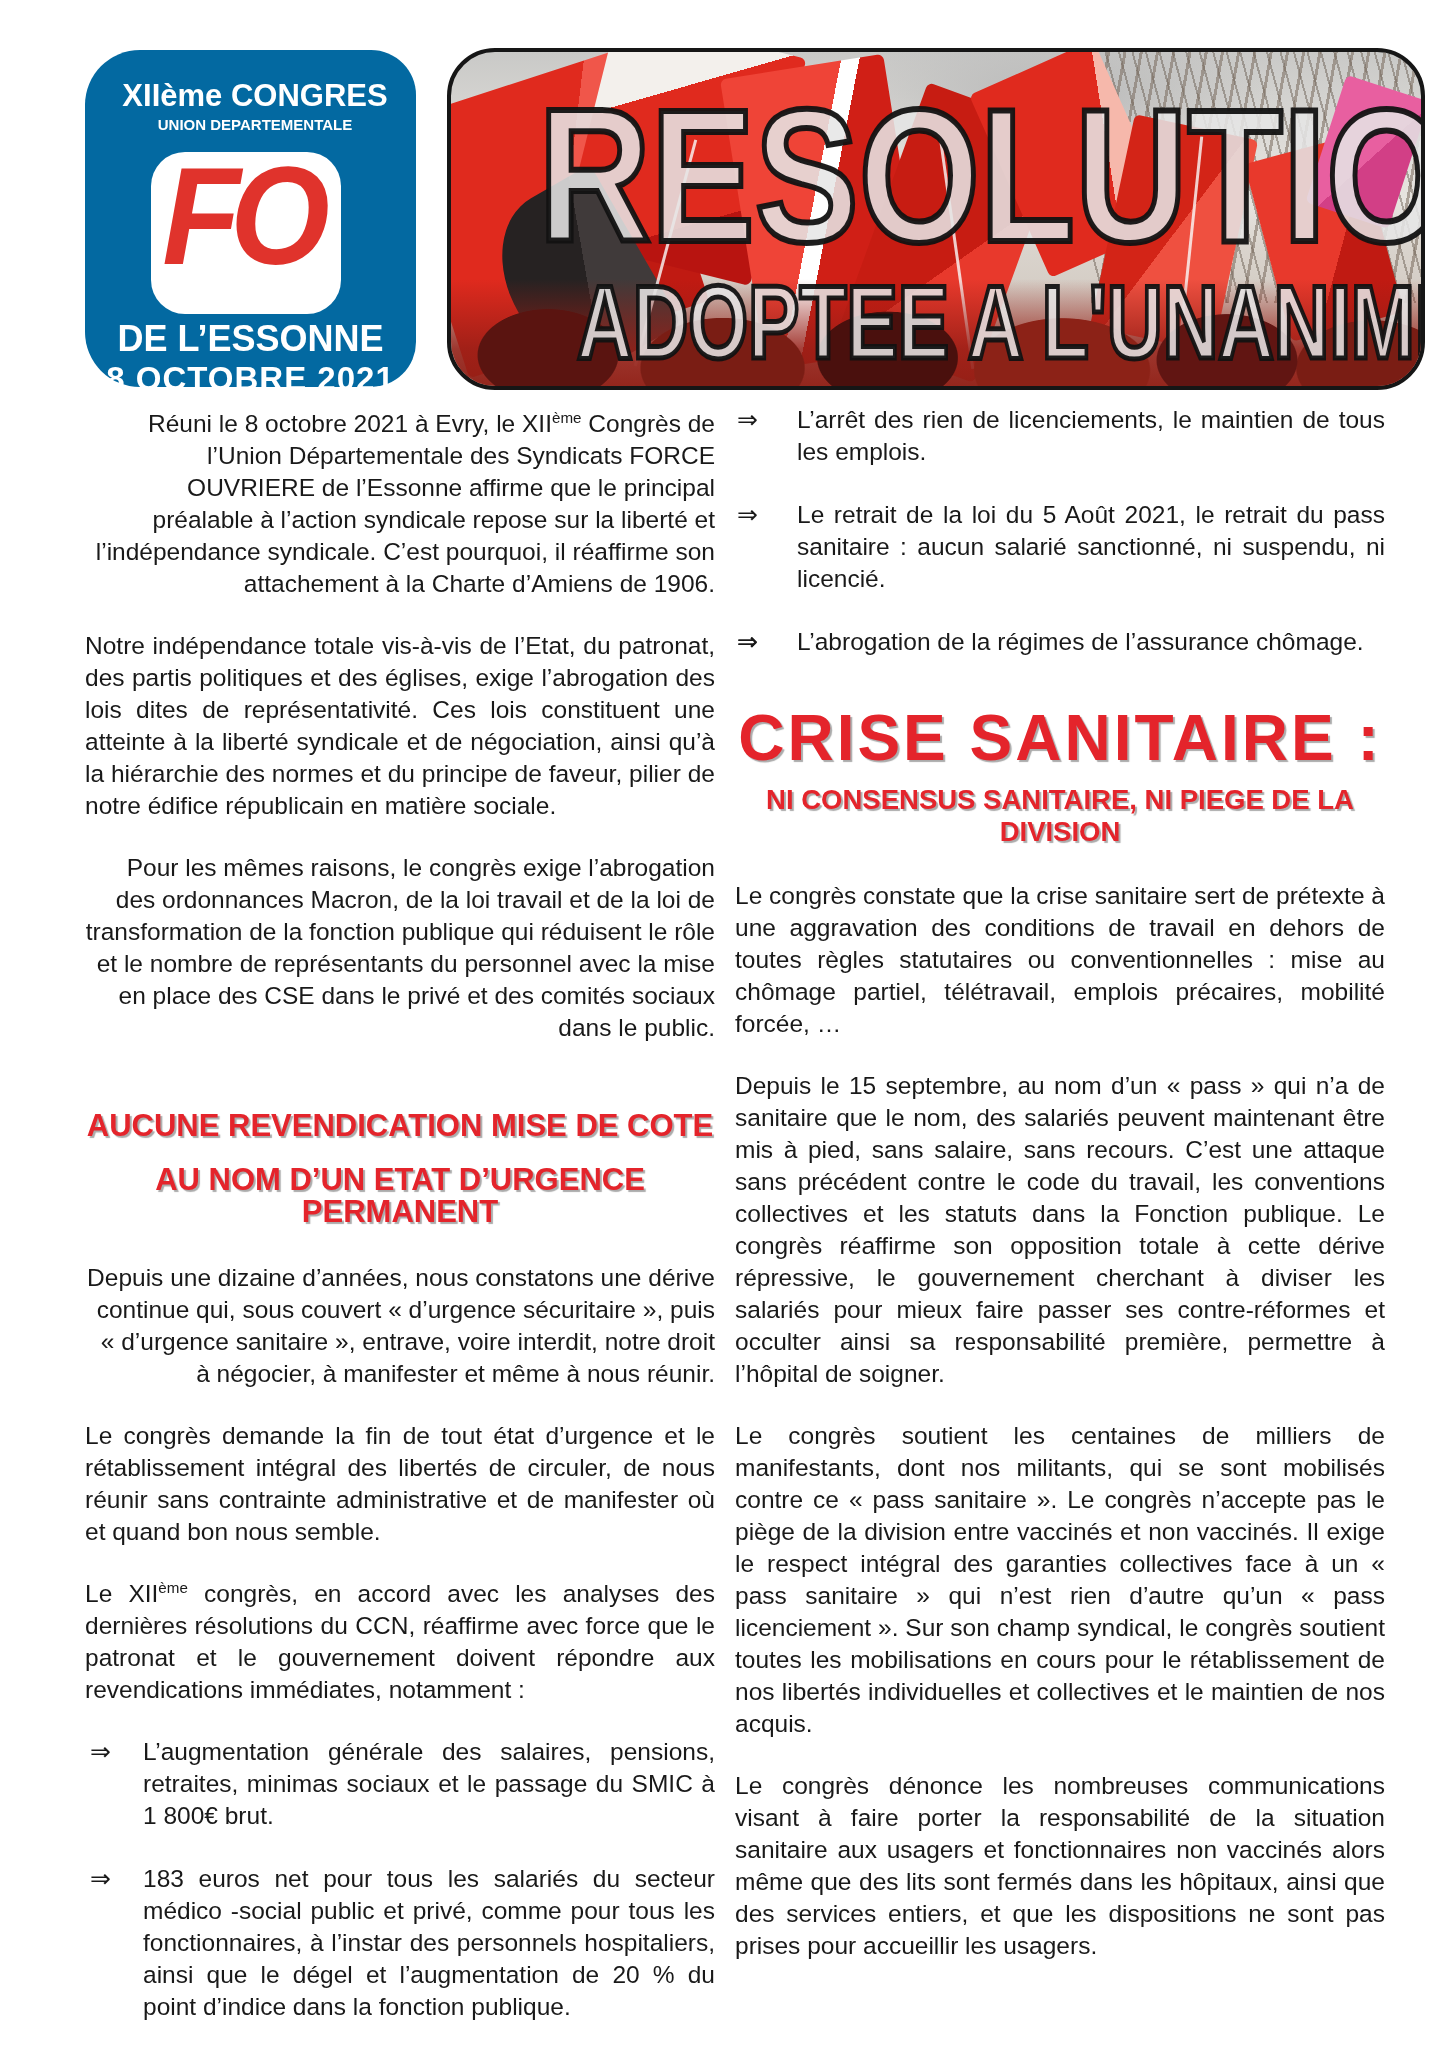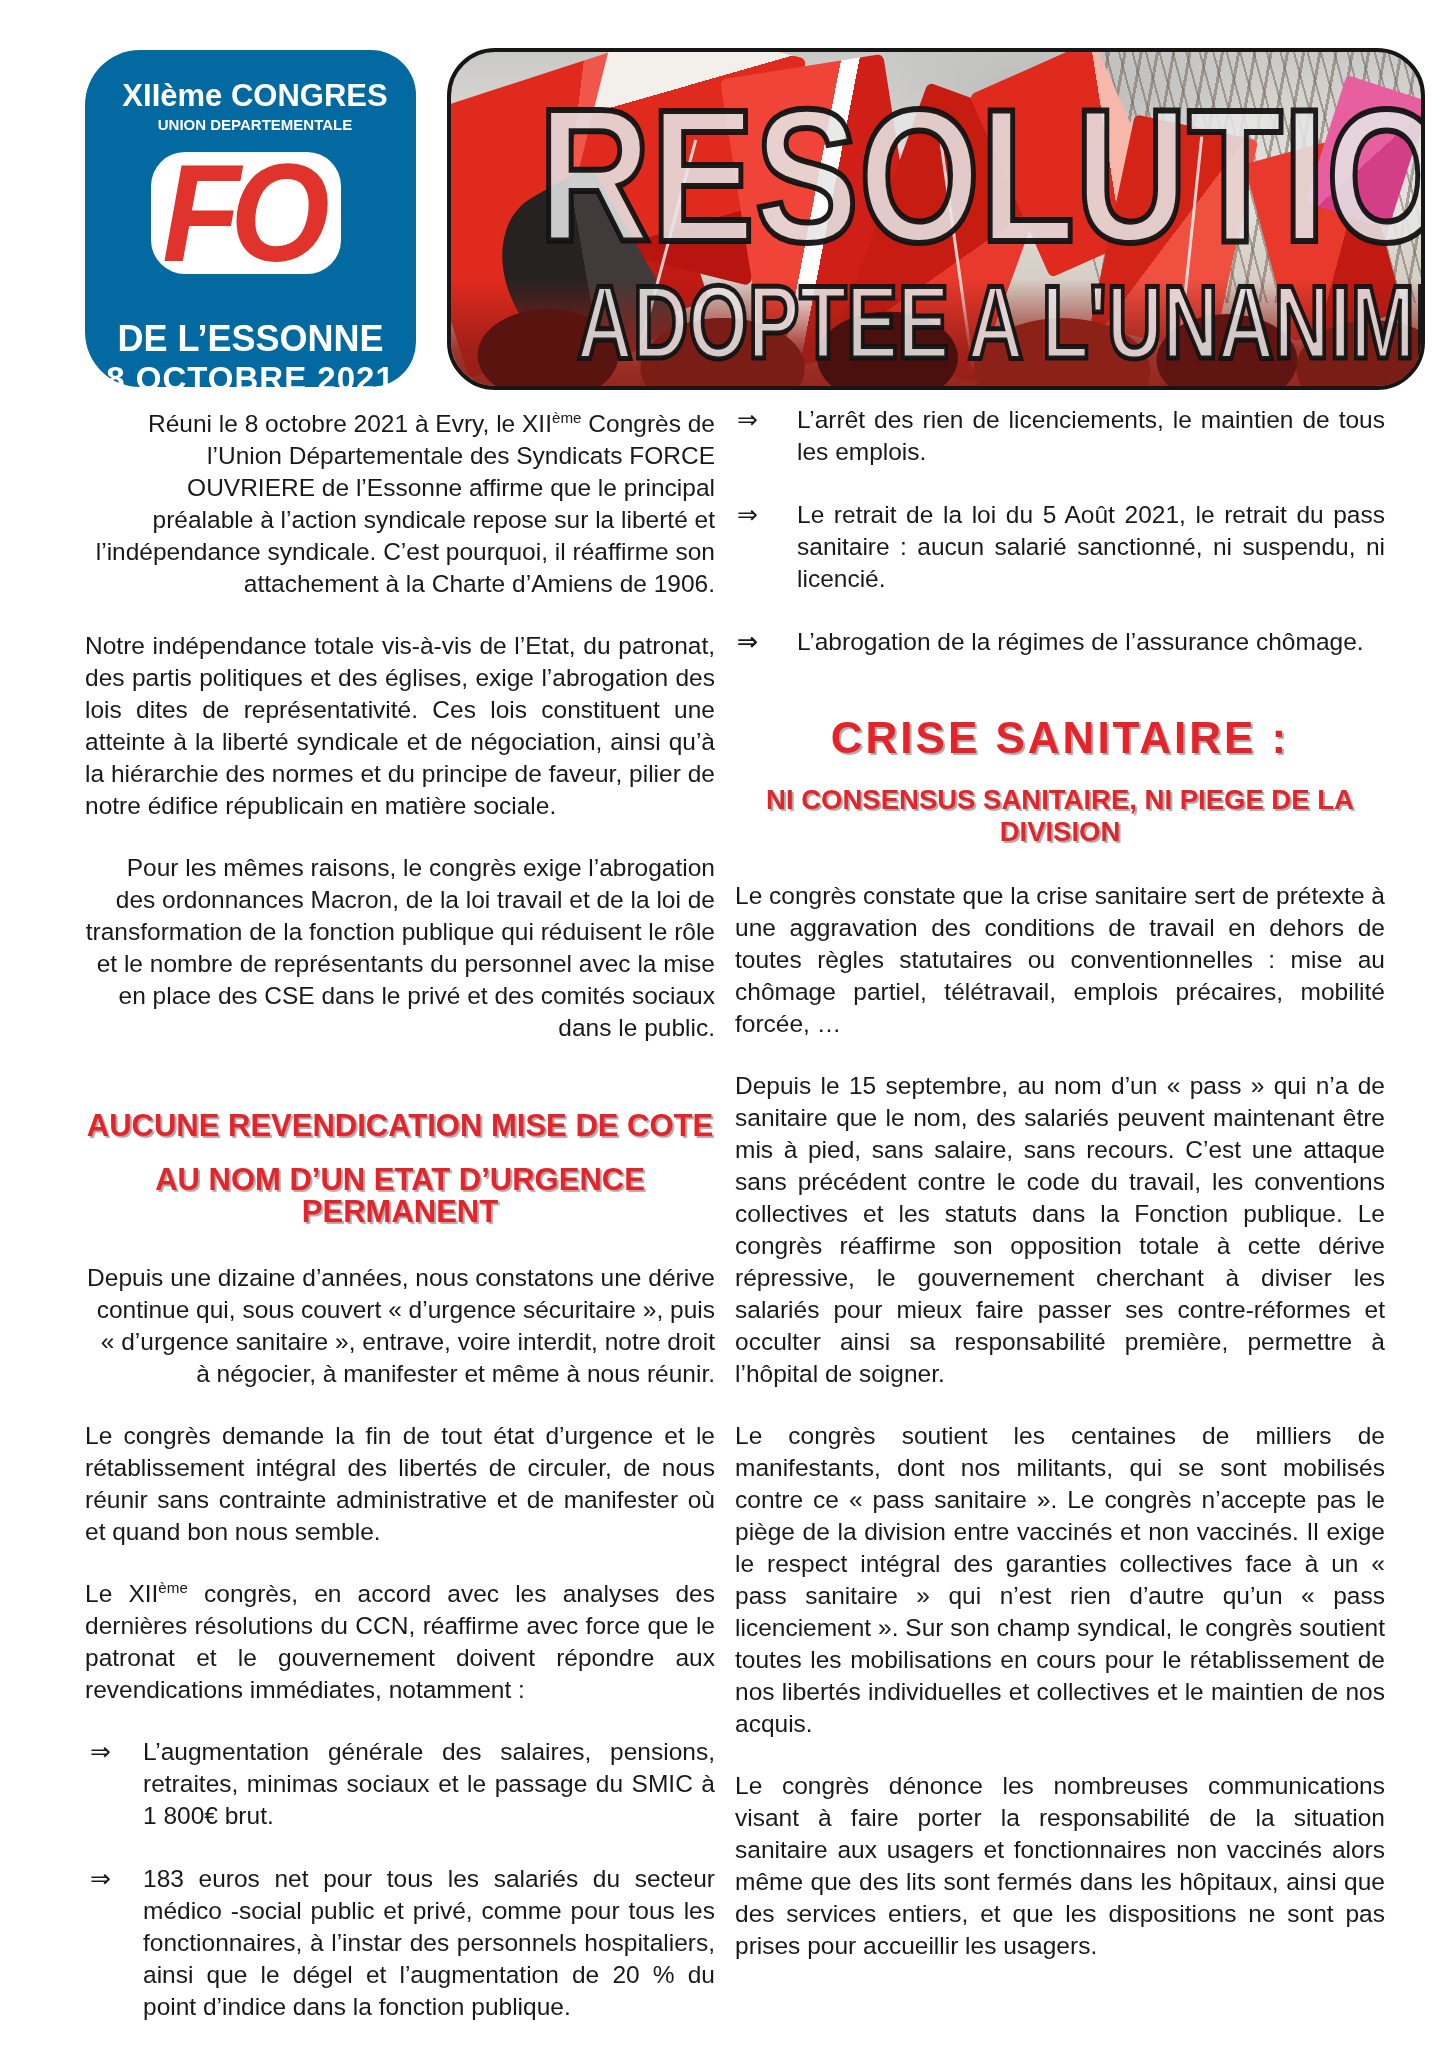--- a/index.html
+++ b/index.html
@@ -14,23 +14,23 @@
 
   
   .fo-card{
     position:absolute;left:85px;top:50px;width:322px;height:337px;
     background:#0369a1;border-radius:55px 45px 45px 55px;
     text-align:center;color:#ffffff;padding-left:9px;
   }
   .fo-card .l1{margin-top:28px;font-size:31px;font-weight:bold;letter-spacing:0;}
   .fo-card .l2{margin-top:2px;font-size:15px;font-weight:bold;}
   .fo-logo-box{
-    position:absolute;left:66px;top:102px;width:190px;height:122px;
+    position:absolute;left:66px;top:102px;width:190px;height:162px;
     background:#ffffff;border-radius:34px;
-    display:flex;align-items:center;justify-content:center;
+    display:flex;align-items:flex-start;justify-content:center;
   }
   .fo-logo-text{
     font-size:128px;font-weight:bold;font-style:italic;
     color:#e0332c;letter-spacing:-10px;line-height:1;
     transform:scaleY(1.08);padding-right:10px;
   }
   .fo-card .l3{position:absolute;left:0;width:100%;top:268px;font-size:36px;font-weight:bold;}
   .fo-card .l4{position:absolute;left:0;width:100%;top:310px;font-size:33px;font-weight:bold;letter-spacing:1px;}
 
   
@@ -93,21 +93,21 @@
   .h-left2{margin:22px 0 34px 0;font-size:31px;}
 
   .bullets{list-style:none;margin:0;padding:0;}
   .bullets li{position:relative;margin:0 0 31px 0;text-align:justify;}
   .col-left  .bullets li{padding-left:58px;}
   .col-right .bullets li{padding-left:62px;}
   .col-left  .bullets .arr{position:absolute;left:5px;top:0;}
   .col-right .bullets .arr{position:absolute;left:2px;top:0;}
   .arr{font-family:"DejaVu Sans",sans-serif;font-size:25px;color:#191919;}
 
-  .h-crise{margin:64px 0 0 0;font-size:44px;letter-spacing:3px;}
+  .h-crise{margin:64px 0 0 0;font-size:64px;letter-spacing:3px;}
   .h-crise-sub{margin:30px 0 32px 0;font-size:27.5px;letter-spacing:0;}
 </style>
 </head>
 <body>
 
 <div class="page">
 
   <div class="fo-card">
     <div class="l1">XIIème CONGRES</div>
     <div class="l2">UNION DEPARTEMENTALE</div>

